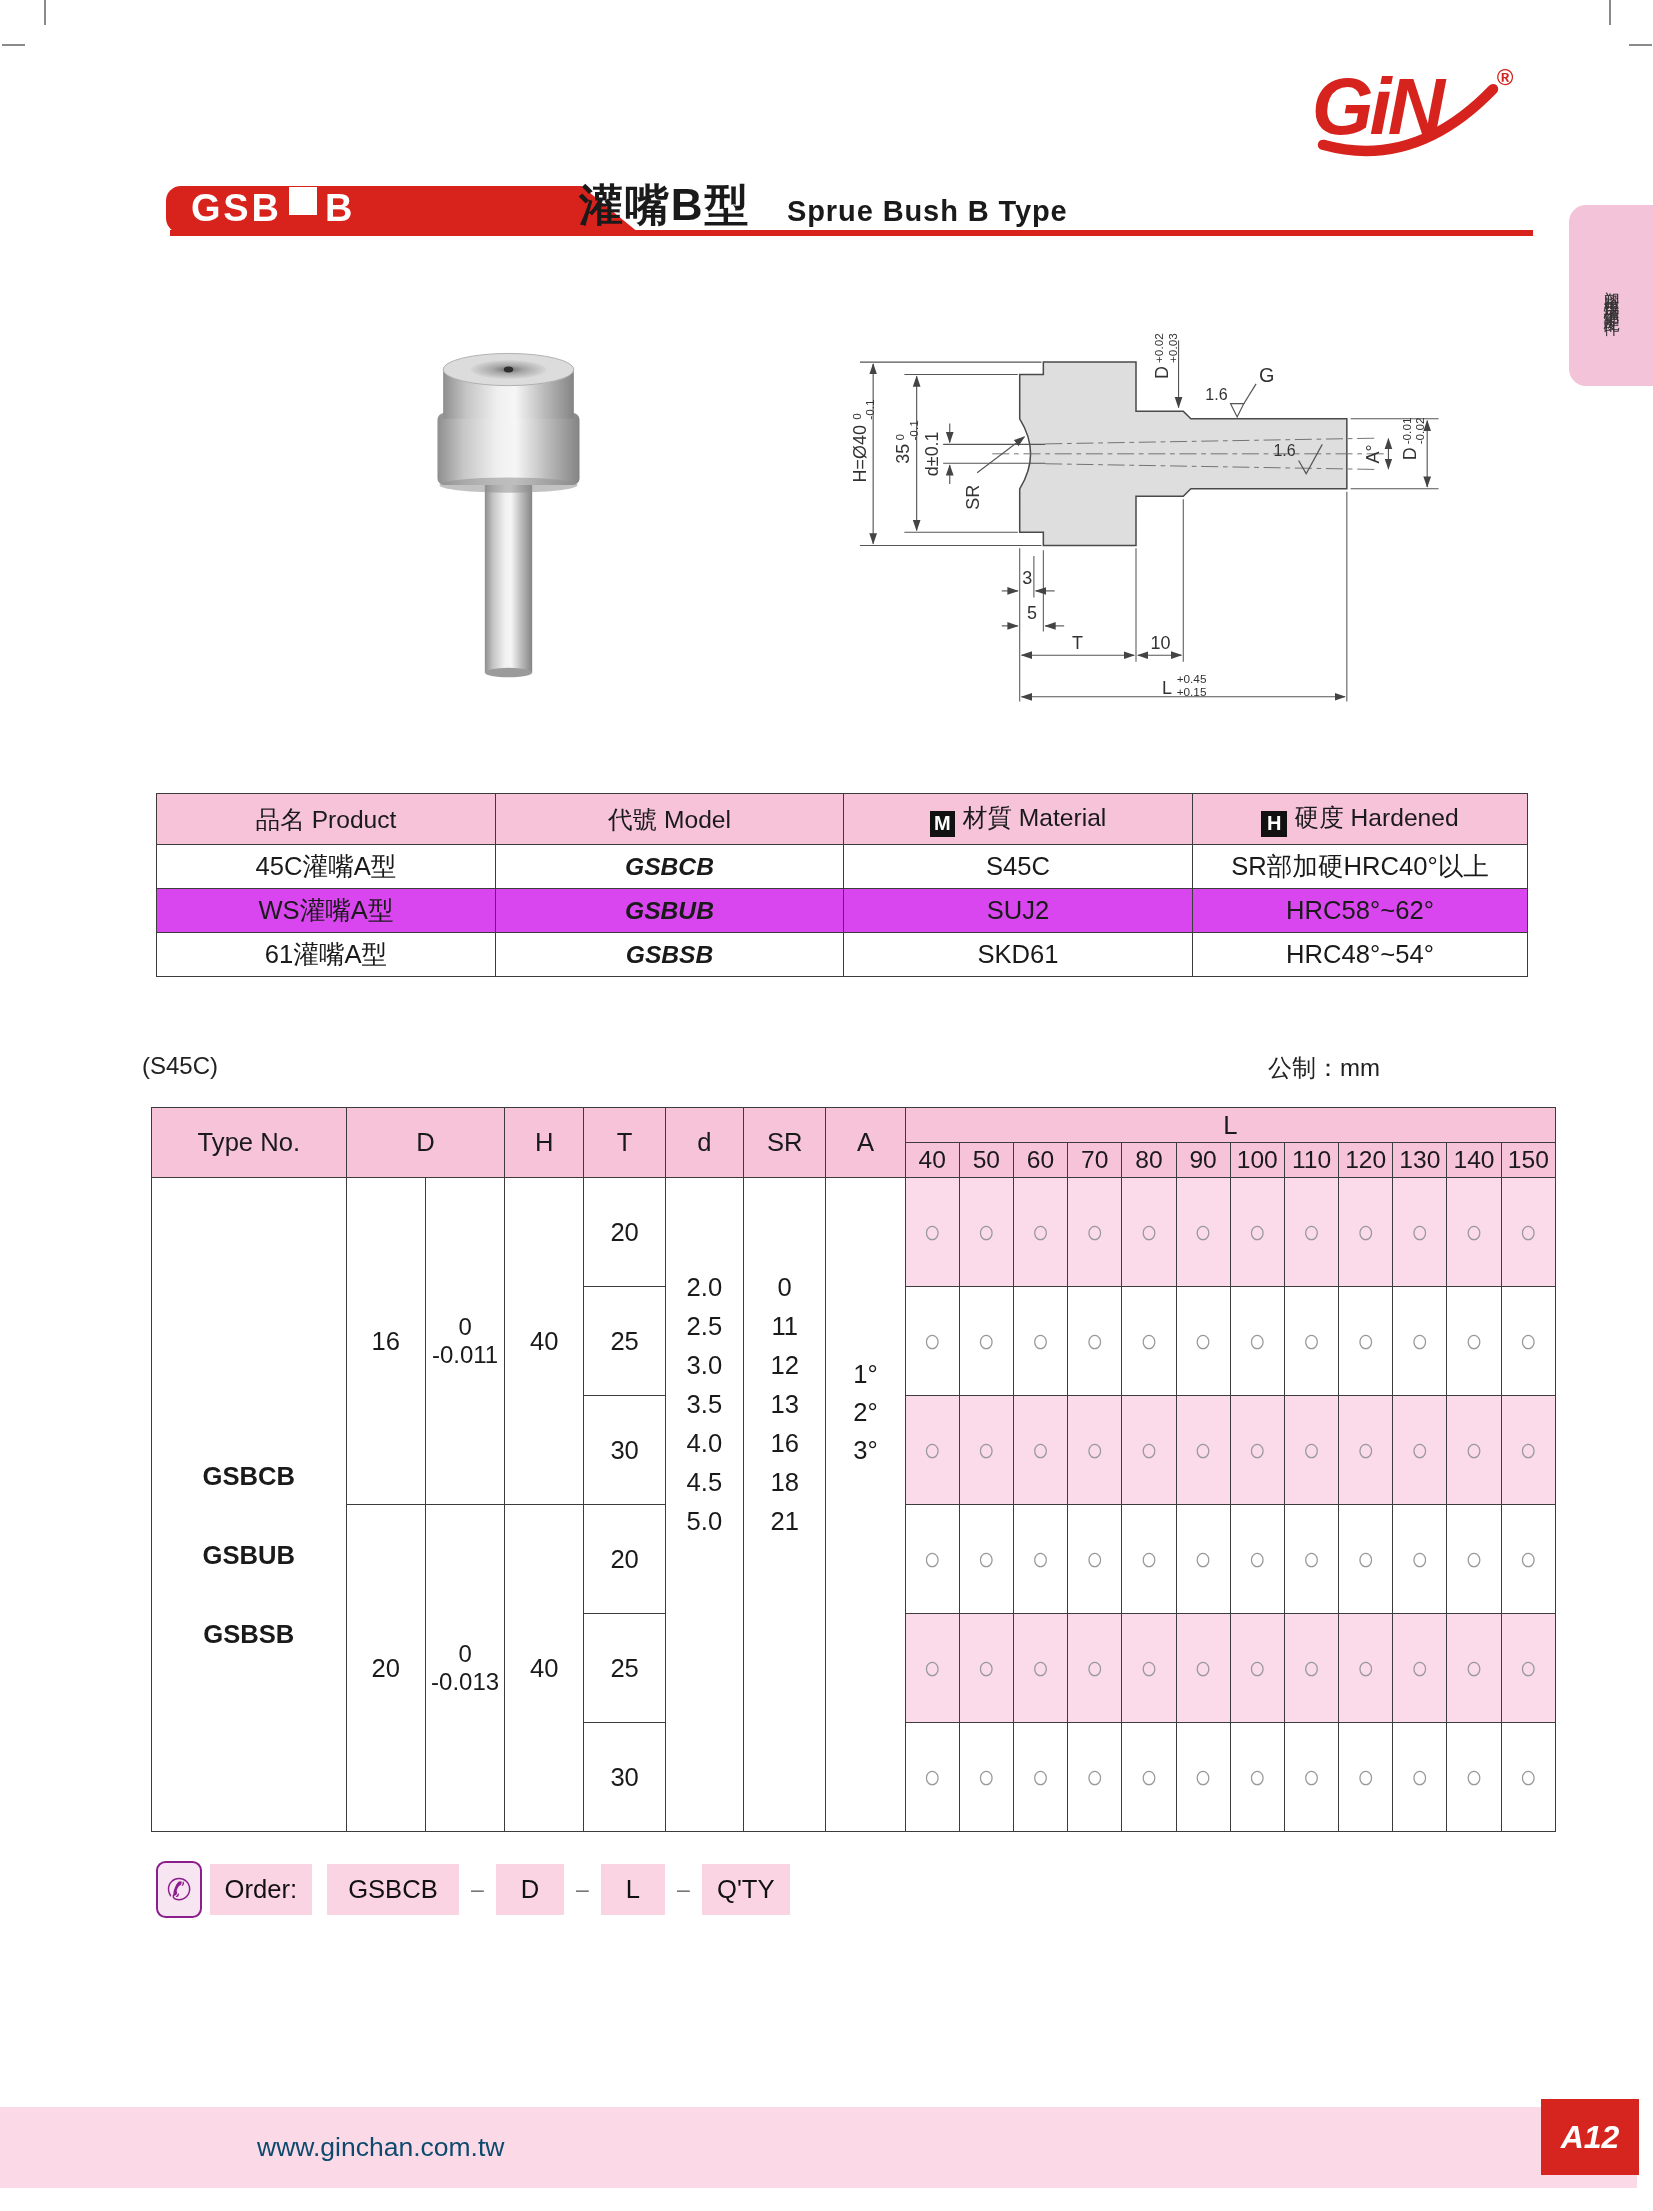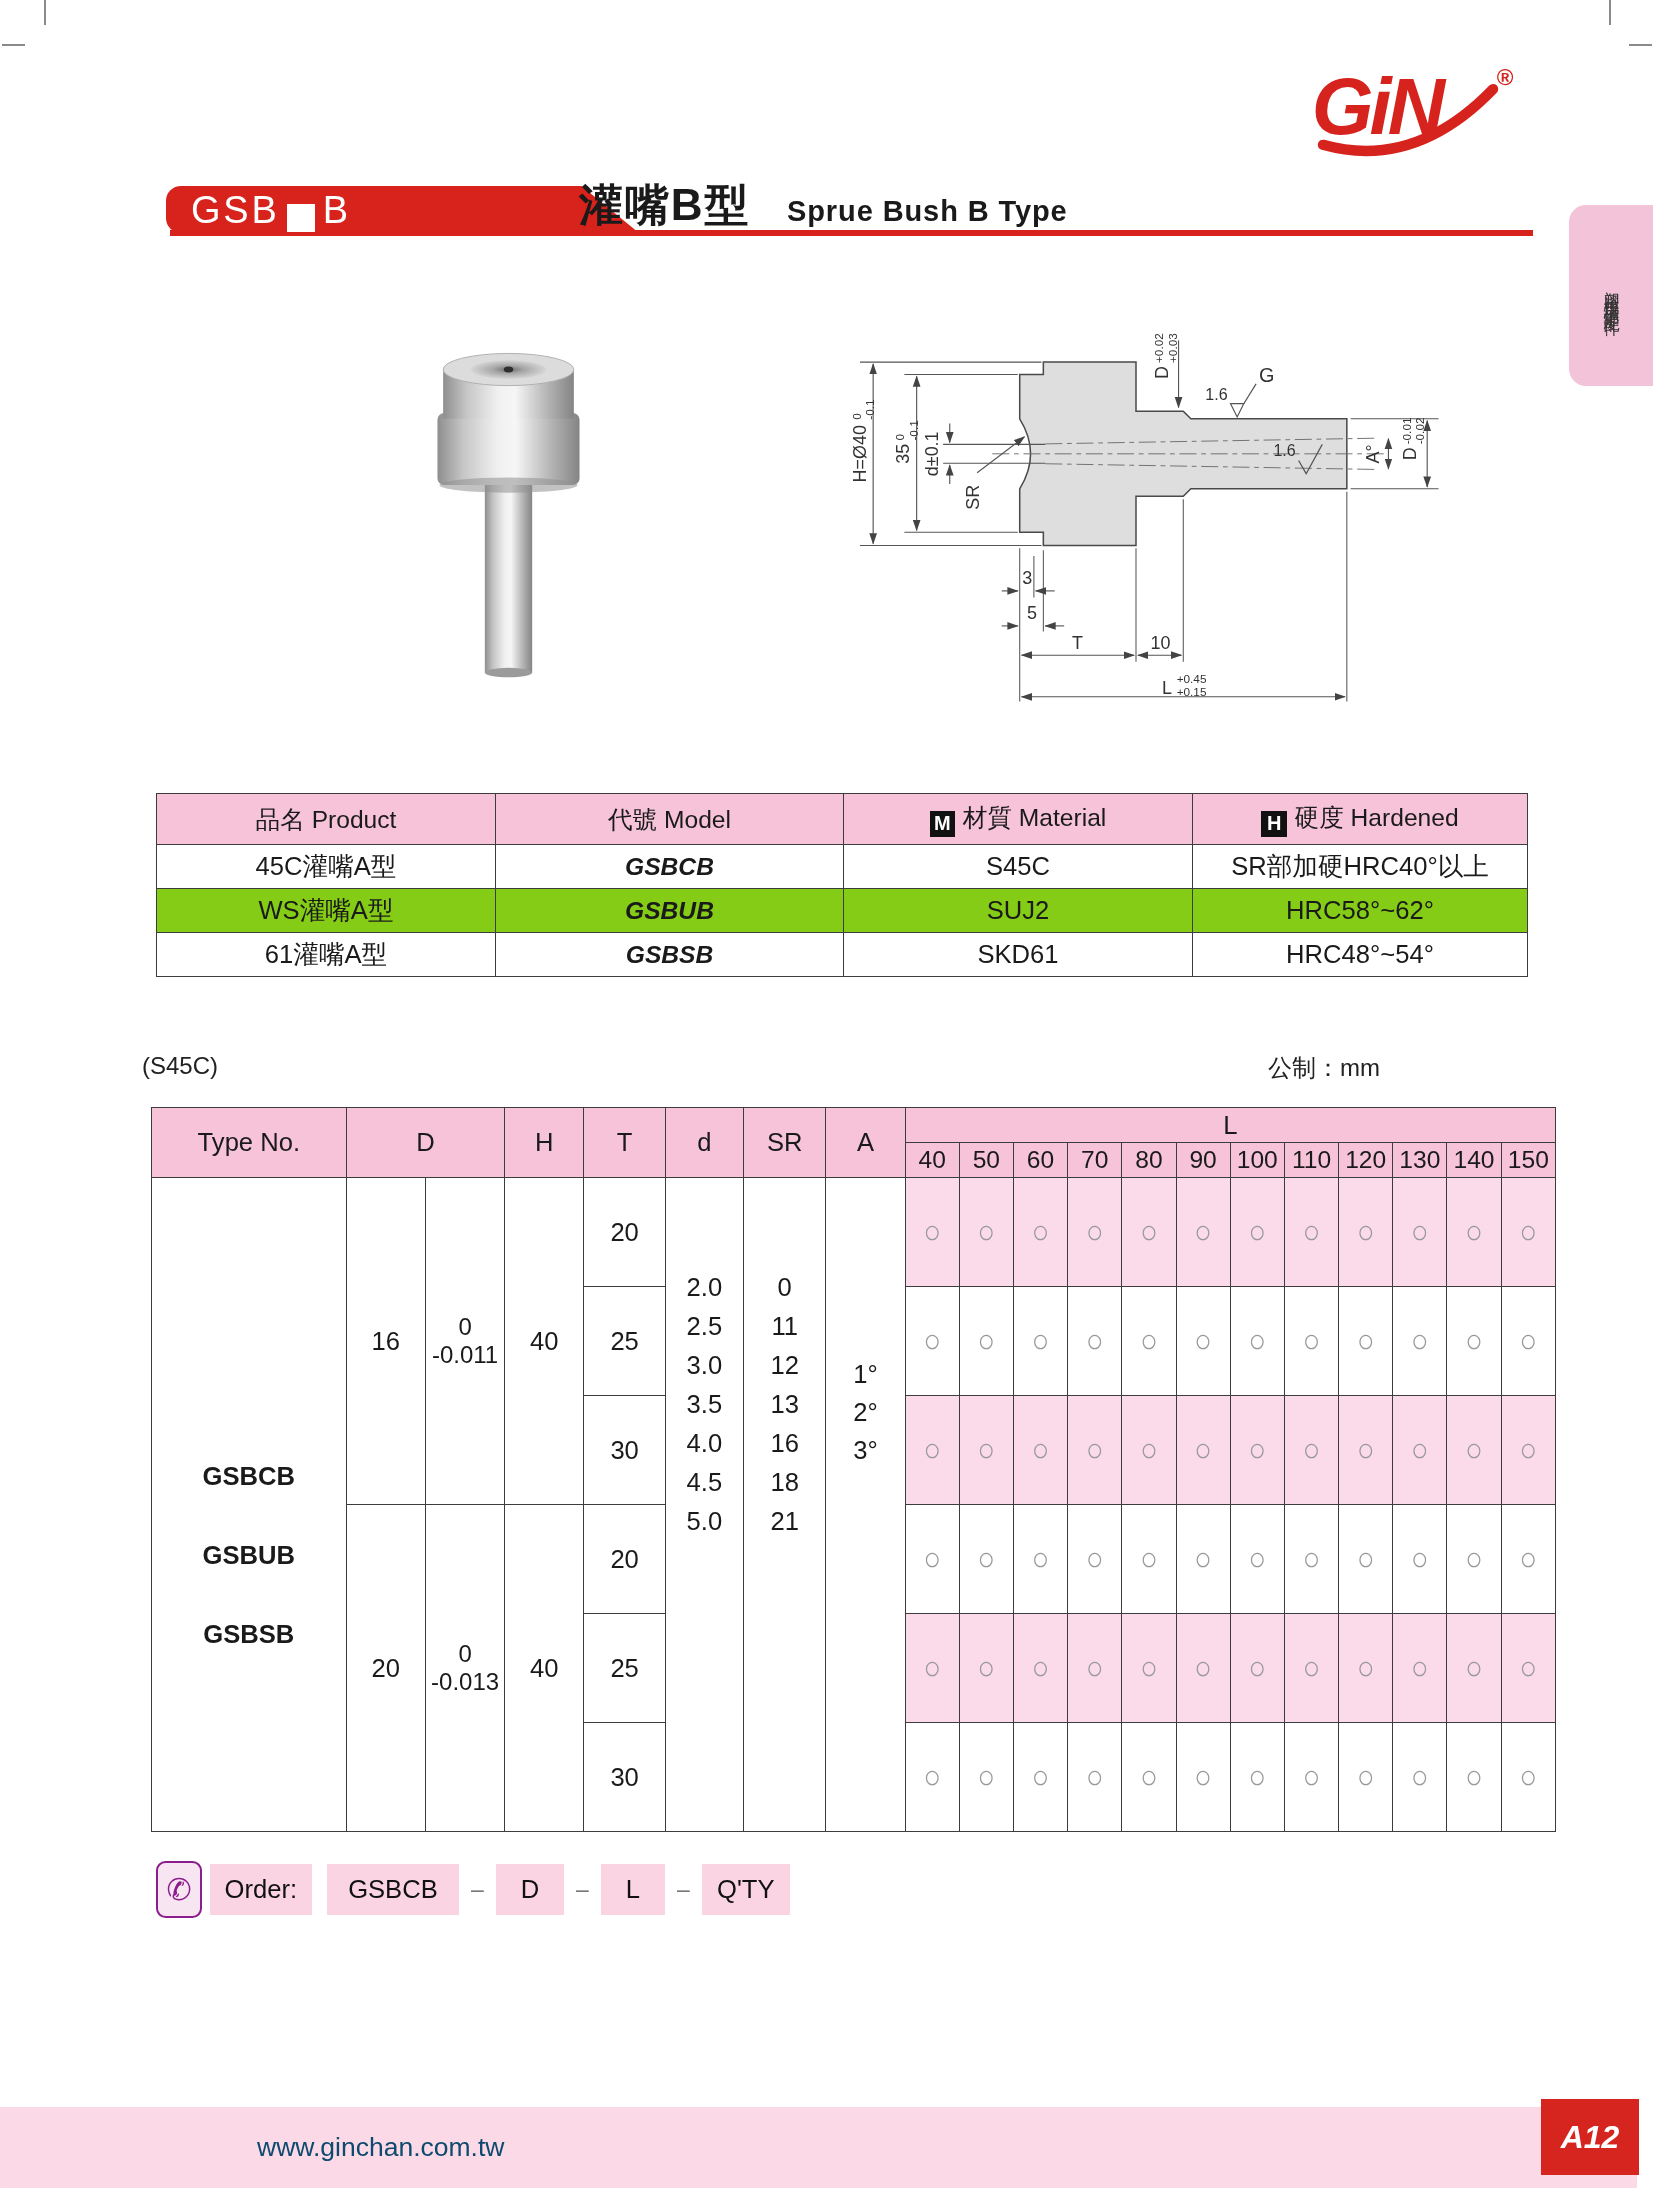--- a/index.html
+++ b/index.html
@@ -3,41 +3,41 @@
 <meta charset="utf-8">
 <style>
   html,body{margin:0;padding:0;background:#fff;}
   #page{position:relative;width:1653px;height:2212px;background:#fff;overflow:hidden;
         font-family:"Liberation Sans",sans-serif;color:#1a1a1a;border-radius:26px;}
   .abs{position:absolute;}
   
   .mark{position:absolute;background:#8a8a8a;}
   
   #badge{left:163px;top:185px;width:479px;height:49px;}
-  #badge-text{position:absolute;left:28px;top:1.9px;height:45px;display:flex;align-items:flex-end;
-    color:#fff;font-size:38px;font-weight:normal;letter-spacing:2.8px;}
+  #badge-text{position:absolute;left:28px;top:1.9px;height:45px;display:flex;align-items:flex-start;
+    color:#fff;font-size:38px;font-weight:bold;letter-spacing:2.8px;}
   #badge-text .sq{display:inline-block;width:28px;height:28px;background:#fff;margin:0 7.6px;}
   #title-zh{left:579px;top:176px;font-size:44px;font-weight:600;letter-spacing:1.9px;}
   #title-en{left:787px;top:195px;font-size:29px;font-weight:bold;letter-spacing:0.9px;}
   #redline{left:170px;top:230px;width:1363px;height:5.7px;background:#d8231c;}
   
   #sidetab{left:1569px;top:205px;width:84px;height:181px;background:#f2c3d9;
     border-radius:17px 0 0 17px;display:flex;align-items:center;justify-content:center;}
   #sidetab span{writing-mode:vertical-rl;text-orientation:upright;font-size:16px;
     letter-spacing:3.8px;color:#333;}
   
   #note-left{left:142px;top:1052px;font-size:24px;color:#222;}
   #note-right{left:1268px;top:1052px;width:284px;text-align:left;font-size:24px;color:#222;}
   
   #spec{position:absolute;left:156px;top:793px;width:1371px;border-collapse:collapse;
     table-layout:fixed;font-size:25.6px;text-align:center;}
   #spec th,#spec td{border:1.9px solid #3c3c3c;padding:4px;}
   #spec tr.sph{height:51px;}  #spec tr.sbody{height:43px;}
   #spec tr.sph th{background:#f6c3d8;font-weight:normal;font-size:24.6px;}
-  #spec tr.pinkrow td{background:#84cc16;margin-top:32px;}
+  #spec tr.pinkrow td{background:#d946ef;margin-top:32px;}
   #spec td.model{font-weight:bold;font-style:italic;font-size:24.6px;}
   .sqbadge{display:inline-block;width:25.6px;height:25.6px;background:#111;color:#fff;
     font-weight:bold;text-align:center;line-height:25.6px;font-size:20px;margin-right:7.6px;vertical-align:-3.8px;}
   
   #dim{position:absolute;left:151px;top:1107px;width:1405px;border-collapse:collapse;
     table-layout:fixed;text-align:center;font-size:25.6px;}
   #dim th,#dim td{border:1.9px solid #3c3c3c;padding:0;}
   #dim tr.hdr{height:35px;}
   #dim tr.hdr th{background:#f6c3d8;font-weight:normal;font-size:25.6px;}
   #dim tr.hdr th.lval{font-size:24.6px;}

